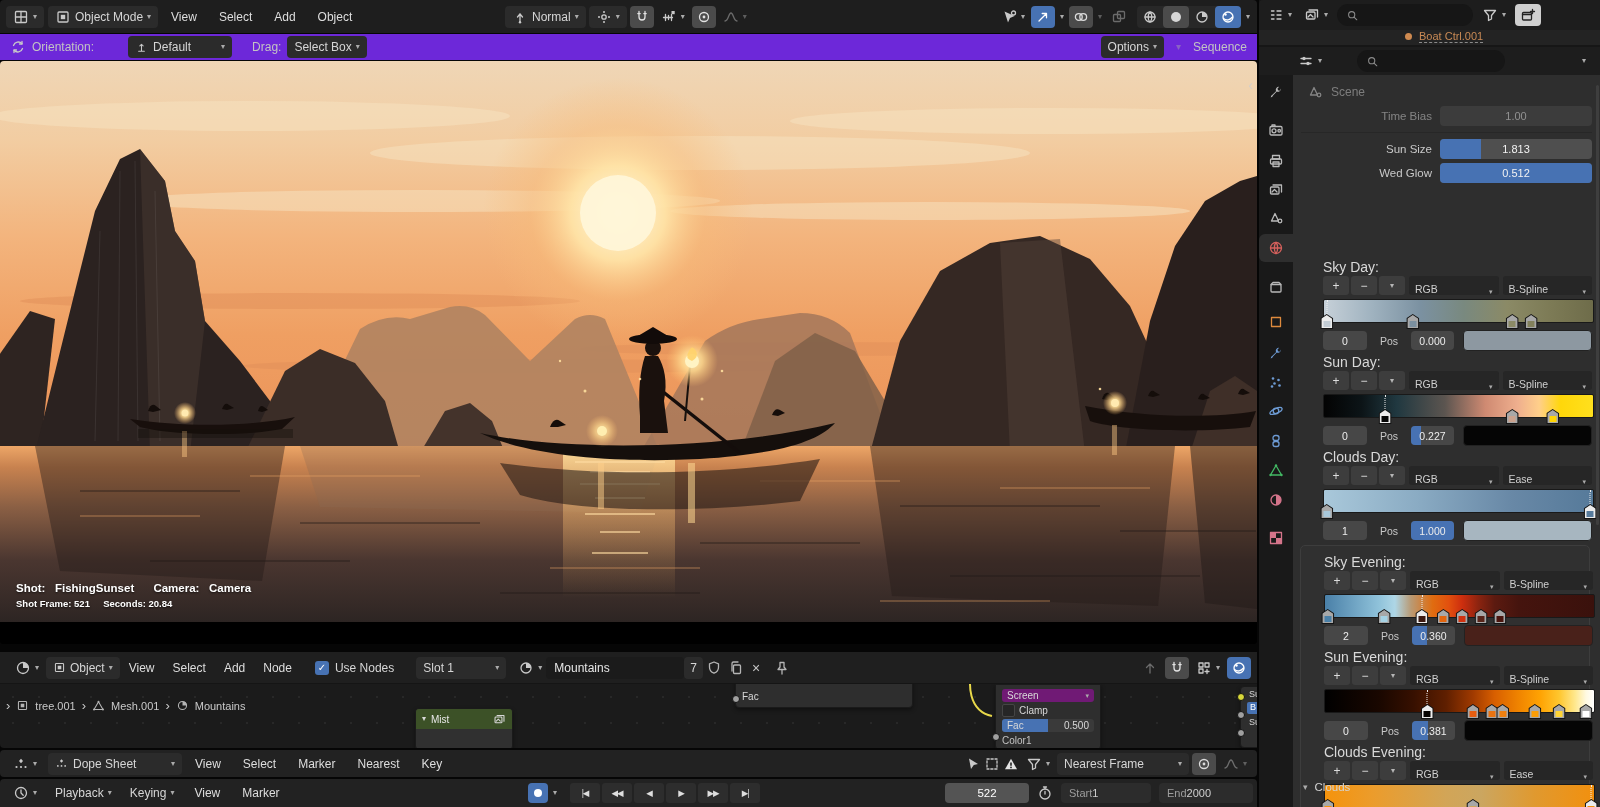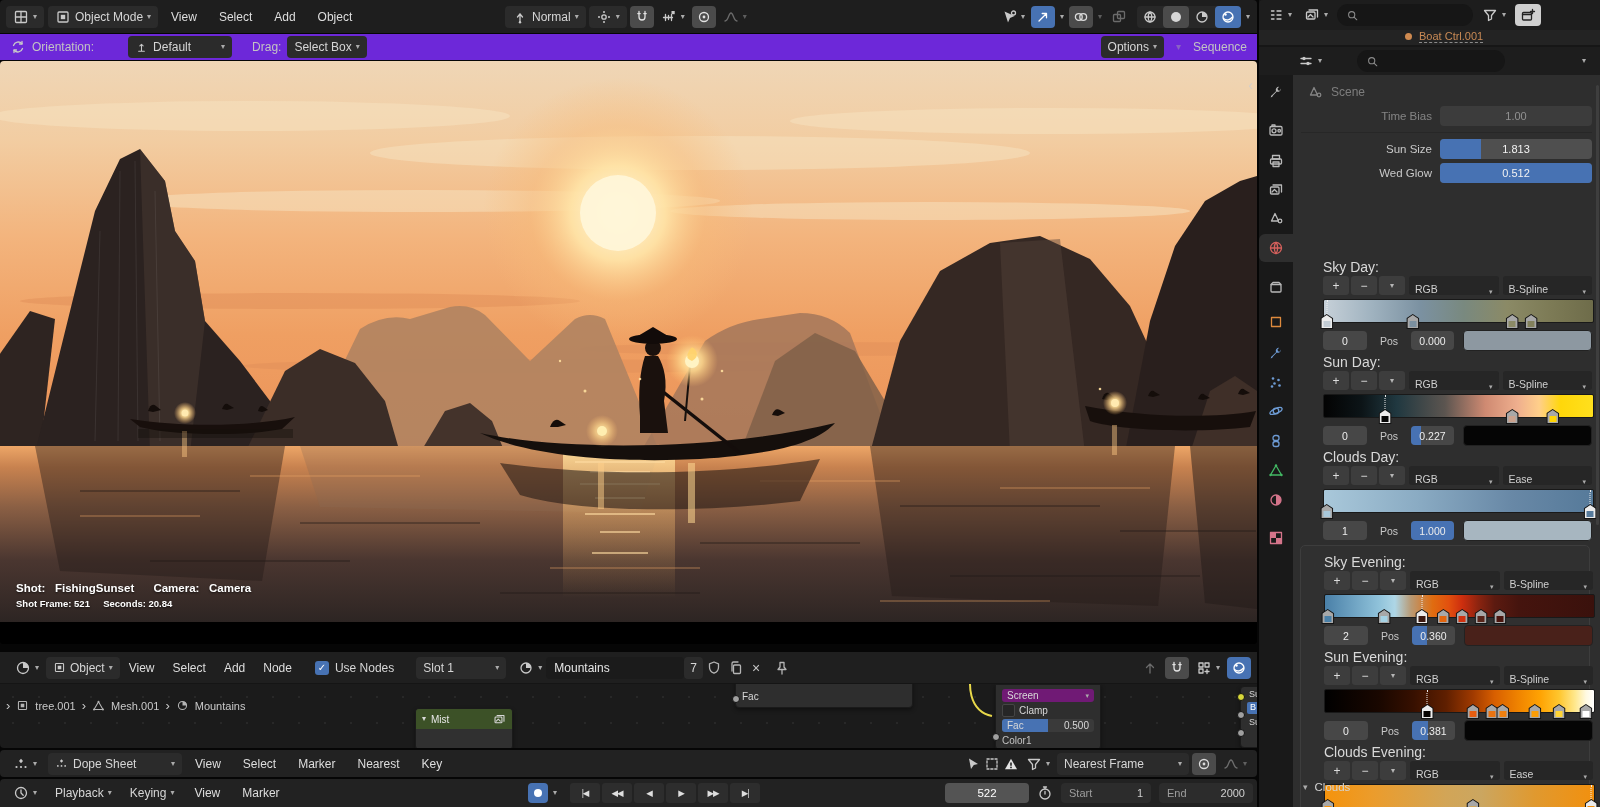--- a/index.html
+++ b/index.html
@@ -51,21 +51,21 @@
   .nslider span{position:relative;padding:0 5px;}
   .nslider .val{margin-left:auto;}
   
   #r-dope{left:0;top:750px;width:1257px;height:27px;background:#222;border-radius:4px;}
   #r-timeline{left:0;top:779px;width:1257px;height:28px;background:#222;border-radius:4px 4px 0 0;}
   .pb{display:inline-flex;align-items:center;justify-content:center;background:#2d2d2d;height:20px;
     min-width:24px;border-radius:3px;font-size:8.5px;color:#dedede;letter-spacing:-1px;padding:0 3px;}
   .framefield{background:#545454;border-radius:4px;height:20px;display:inline-flex;align-items:center;
     justify-content:center;color:#fff;font-size:11.5px;}
   .rangefield{background:#2c2c2c;border-radius:4px;height:20px;display:inline-flex;align-items:center;
-    justify-content:space-between;color:#cfcfcf;font-size:11px;padding:0 8px;}
+    justify-content:flex-start;color:#cfcfcf;font-size:11px;padding:0 8px;}
   
   #r-right{left:1259px;top:0;width:341px;height:807px;background:#161616;}
   #outliner-hdr{position:absolute;left:0;top:0;width:100%;height:30px;background:#1d1d1d;
     display:flex;align-items:center;gap:6px;padding:0 6px;box-sizing:border-box;border-radius:4px 0 0 0;}
   #outliner-row{position:absolute;left:0;top:30px;width:100%;height:15px;background:#232323;overflow:hidden;}
   #props-hdr{position:absolute;left:0;top:47px;width:100%;height:28px;background:#1d1d1d;
     display:flex;align-items:center;gap:6px;padding:0 6px;box-sizing:border-box;}
   #tabstrip{position:absolute;left:0;top:75px;width:34px;height:732px;background:#191919;}
   .tab{position:absolute;left:0;width:34px;height:28px;display:flex;align-items:center;justify-content:center;}
   .tab.active{background:#2e2e2e;border-radius:6px 0 0 6px;}

